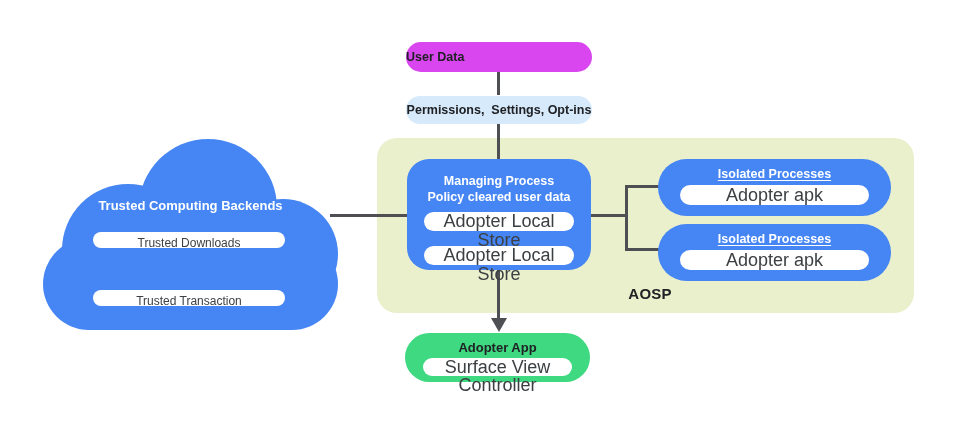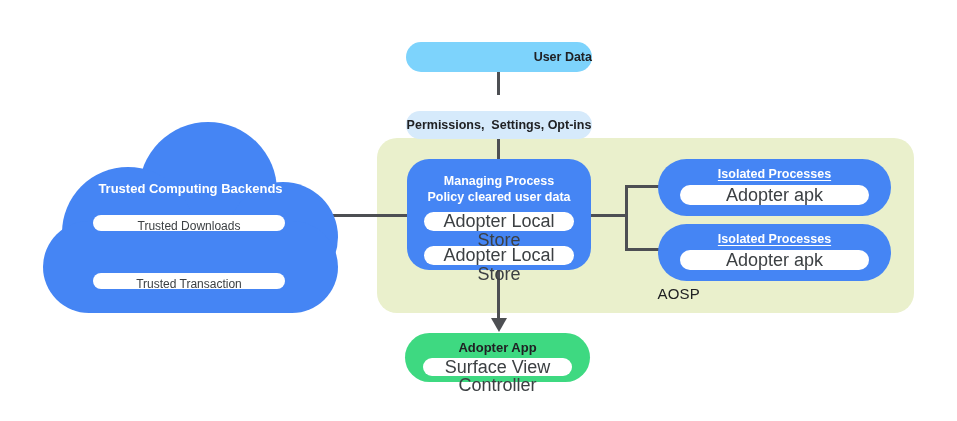--- a/index.html
+++ b/index.html
@@ -13,45 +13,45 @@
     position:absolute;width:0;height:0;
     border-left:8px solid transparent;border-right:8px solid transparent;
     border-top:14px solid #4d4f53;
   }
   
   .aosp-container{
     position:absolute;left:377px;top:138px;width:537px;height:175px;
     background:#eaf0cc;border-radius:20px;
   }
   .aosp-label{
-    position:absolute;left:600px;top:285px;width:100px;text-align:right;
-    font-size:15px;font-weight:normal;color:#202124;letter-spacing:.2px;
+    position:absolute;left:600px;top:285px;width:100px;text-align:center;
+    font-size:15px;font-weight:bold;color:#202124;letter-spacing:.2px;
   }
   .pill-green{
-    position:absolute;background:#7dd3fc;border-radius:15px;text-align:right;
+    position:absolute;background:#d946ef;border-radius:15px;text-align:left;
     font-weight:bold;font-size:12.5px;color:#202124;
   }
   .pill-lightblue{
     position:absolute;background:#d6eafb;border-radius:14px;text-align:center;
     font-weight:bold;font-size:12.5px;color:#202124;white-space:pre;
   }
   .blue-box{
     position:absolute;background:#4585f4;color:#ffffff;
   }
   .white-pill{
     position:absolute;background:#ffffff;border-radius:10px;text-align:center;
     font-size:18px;color:#3c4043;
   }
   .box-title{
     position:absolute;left:0;right:0;text-align:center;
     font-weight:bold;font-size:12.5px;color:#ffffff;line-height:16px;
   }
   .underlined{text-decoration:underline;text-underline-offset:2px;}
   
-  .cloud{position:absolute;left:43px;top:121px;width:295px;height:192px;}
+  .cloud{position:absolute;left:43px;top:138px;width:295px;height:192px;}
   .cloud svg{position:absolute;left:0;top:0;}
   .cloud-title{
     position:absolute;left:0;right:0;top:60px;text-align:center;
     font-weight:bold;font-size:13px;color:#ffffff;
   }
   .cloud-pill{
     position:absolute;left:50px;width:192px;height:16px;line-height:22px;
     background:#ffffff;border-radius:11px;text-align:center;
     font-size:12px;color:#3c4043;
   }
@@ -91,21 +91,21 @@
         <rect x="0" y="100" width="295" height="92" rx="46"></rect>
       </g>
     </svg>
     <div class="cloud-title">Trusted Computing Backends</div>
     <div class="cloud-pill" style="top:94px;">Trusted Downloads</div>
     <div class="cloud-pill" style="top:152px;">Trusted Transaction</div>
   </div>
 
   <div class="pill-green" style="left:406px;top:42px;width:186px;height:30px;line-height:30px;">User Data</div>
 
-  <div class="pill-lightblue" style="left:406px;top:111px;width:186px;height:28px;line-height:28px;">Permissions,  Settings, Opt-ins</div>
+  <div class="pill-lightblue" style="left:406px;top:96px;width:186px;height:28px;line-height:28px;">Permissions,  Settings, Opt-ins</div>
 
   <div class="blue-box" style="left:407px;top:159px;width:184px;height:111px;border-radius:22px;">
     <div class="box-title" style="top:14px;">Managing Process</div>
     <div class="box-title" style="top:30px;">Policy cleared user data</div>
     <div class="white-pill" style="left:17px;right:17px;top:53px;height:19px;line-height:19px;border-radius:9.5px;">Adopter Local Store</div>
     <div class="white-pill" style="left:17px;right:17px;top:87px;height:19px;line-height:19px;border-radius:9.5px;">Adopter Local Store</div>
   </div>
 
   <div class="blue-box" style="left:658px;top:159px;width:233px;height:57px;border-radius:29px;">
     <div class="box-title underlined" style="top:7px;">Isolated Processes</div>

